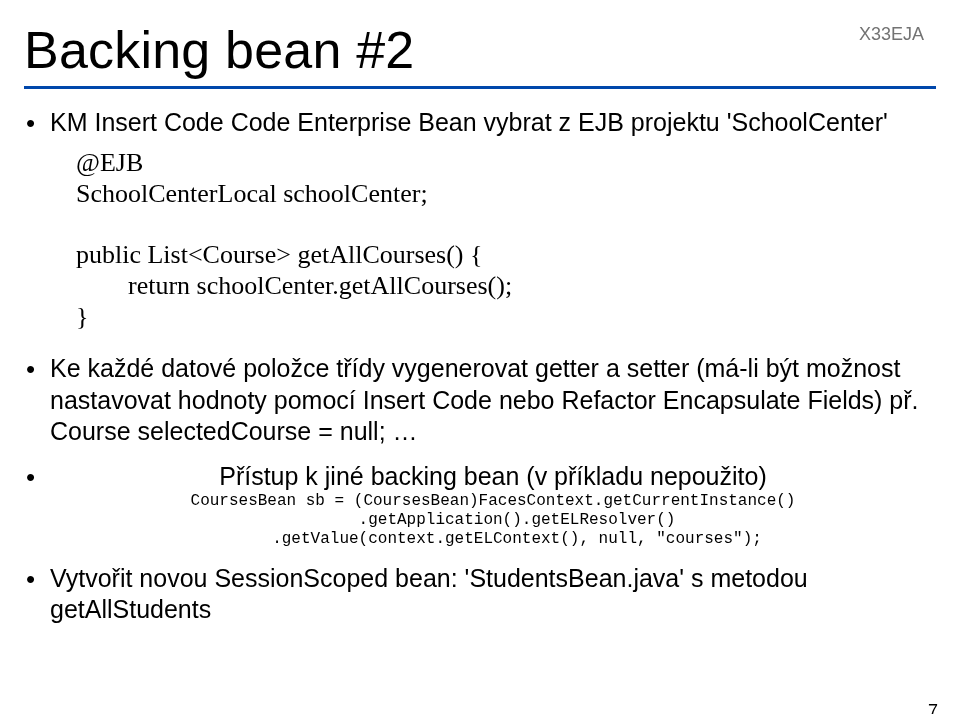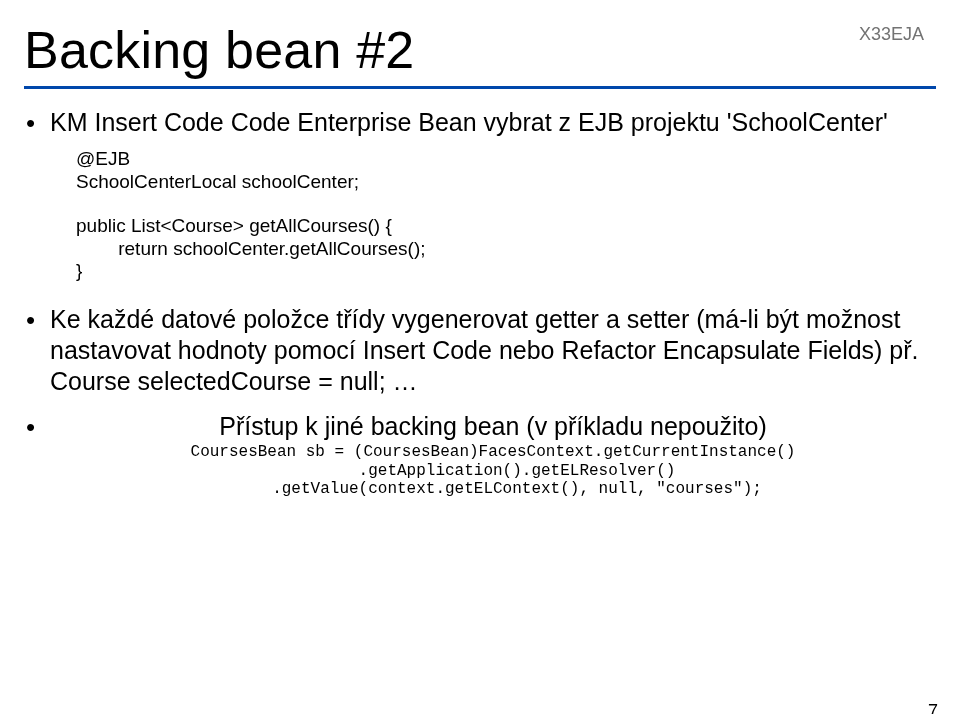--- a/index.html
+++ b/index.html
@@ -4,21 +4,21 @@
 <style>
   * { margin: 0; padding: 0; box-sizing: border-box; }
   html, body { width: 960px; height: 714px; background: #fff; font-family: "Liberation Sans", Arial, sans-serif; color: #000; }
   .slide { width: 960px; height: 714px; position: relative; padding: 0 24px 24px 24px; }
   .tag { position: absolute; top: 4px; right: 36px; font-size: 18px; color: #737373; }
   .title { font-size: 52px; font-weight: 400; margin-top: 20px; margin-bottom: 6px; letter-spacing: 0.2px; }
   .rule { height: 3px; background: #0047ab; width: 100%; margin-bottom: 18px; }
   .bullets { list-style: none; font-size: 25px; line-height: 1.25; }
   .bullets > li { position: relative; padding-left: 26px; margin-bottom: 14px; }
   .bullets > li::before { content: "•"; position: absolute; left: 2px; top: 0; font-size: 26px; }
-  .code { display: block; font-family: Liberation Sans, sans-serif; font-size: 19px; line-height: 1.18; margin: 10px 0 21px 26px; white-space: pre; }
+  .code { display: block; font-family: Liberation Serif, serif; font-size: 26px; line-height: 1.18; margin: 10px 0 21px 26px; white-space: pre; }
   .code-inline { font-family: "Liberation Mono","Courier New",monospace; font-size: 16px; line-height: 1.18; }
   .pagenum { position: absolute; bottom: 12px; right: 22px; font-size: 18px; color: #000; }
   .sub { display:block;text-align:center; }
 </style>
 </head>
 <body>
 
 <div class="slide">
   <div class="tag">X33EJA</div>
   <h1 class="title">Backing bean #2</h1>
@@ -36,16 +36,19 @@
     </li>
     <li>
       <span>Ke každé datové položce třídy vygenerovat getter a setter (má-li být možnost nastavovat hodnoty pomocí Insert Code nebo Refactor Encapsulate Fields) př. Course selectedCourse = null; …</span>
     </li>
     <li>
       <span class="sub">Přístup k jiné backing bean (v příkladu nepoužito)</span>
       <span class="code-inline sub" style="white-space:pre;">CoursesBean sb = (CoursesBean)FacesContext.getCurrentInstance()
      .getApplication().getELResolver()
      .getValue(context.getELContext(), null, "courses");</span>
     </li>
+    <li>
+      <span>Vytvořit novou SessionScoped bean: 'StudentsBean.java' s metodou getAllStudents</span>
+    </li>
   </ul>
 
   <div class="pagenum">7</div>
 </div>
 
 </body></html>

